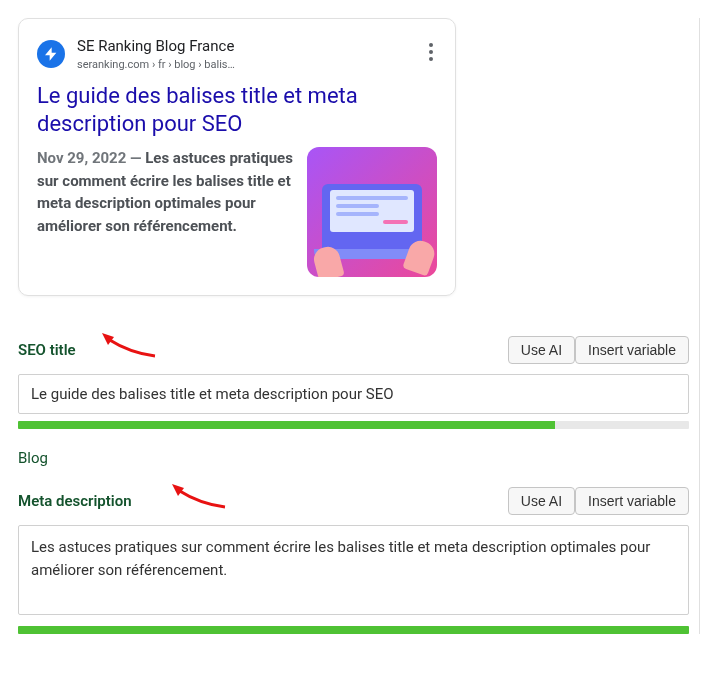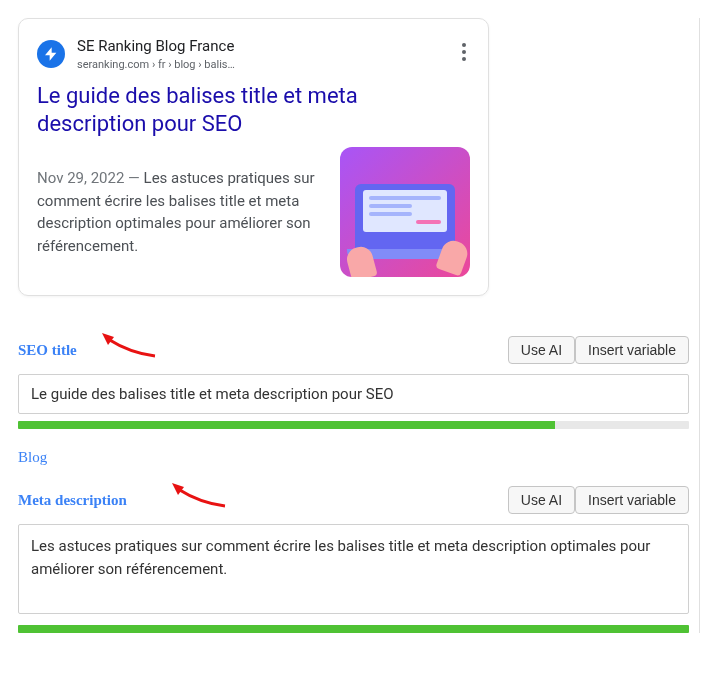--- a/index.html
+++ b/index.html
@@ -11,21 +11,21 @@
       color: #202124;
     }
     .border-right {
       border-right: 1px solid #e0e0e0;
       padding-right: 10px;
     }
     .preview-card {
       border: 1px solid #e0e0e0;
       border-radius: 10px;
       padding: 18px;
-      width: 471px;
+      width: 438px;
       box-shadow: 0 1px 3px rgba(0,0,0,0.05);
       margin-bottom: 40px;
       position: relative;
     }
     .preview-header {
       display: flex;
       align-items: flex-start;
       gap: 12px;
       margin-bottom: 10px;
     }
@@ -57,21 +57,22 @@
     .result-title {
       color: #1a0dab;
       font-size: 22px;
       font-weight: 400;
       line-height: 1.3;
       margin-bottom: 8px;
     }
     .result-body {
       display: flex;
       gap: 14px;
-      align-items: center;
+      align-items: flex-start;
+      font-weight: bold;
     }
     .result-text { flex: 1; font-size: 15px; color: #4d5156; line-height: 1.5; }
     .result-date { color: #70757a; }
     .thumb {
       width: 130px;
       height: 130px;
       border-radius: 12px;
       background: linear-gradient(135deg, #a855f7 0%, #ec4899 100%);
       flex-shrink: 0;
       position: relative;
@@ -117,21 +118,21 @@
     .thumb .hand.left { bottom: -2px; left: 8px; transform: rotate(-15deg); }
     .thumb .hand.right { bottom: 4px; right: 4px; transform: rotate(20deg); }
 
     .field-section { margin-bottom: 20px; position: relative; }
     .field-header {
       display: flex;
       justify-content: space-between;
       align-items: center;
       margin-bottom: 10px;
     }
-    .field-label { font-size: 15px; font-weight: 600; color: #3b82f6; font-family: Liberation Serif, serif; }
+    .field-label { font-size: 15px; font-weight: 600; color: #14532d; }
     .field-label.normal { font-weight: 400; }
     .field-buttons { display: flex; gap: 0; }
     .btn {
       padding: 5px 12px;
       font-size: 14px;
       background: #f7f7f7;
       border: 1px solid #c5c5c5;
       border-radius: 4px;
       cursor: pointer;
       color: #333;

